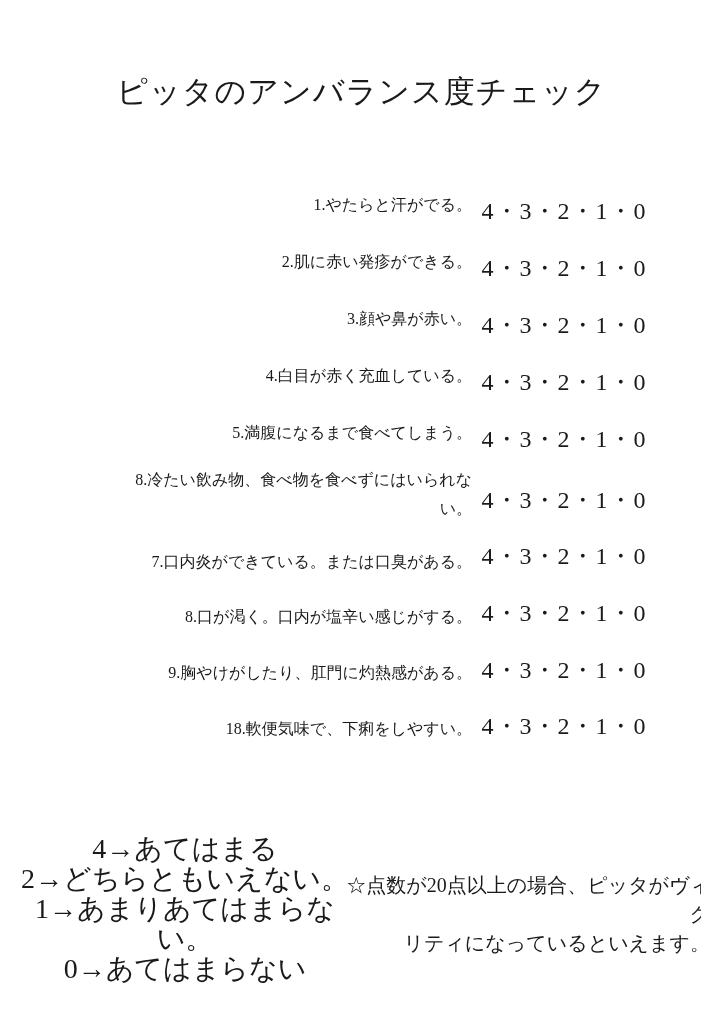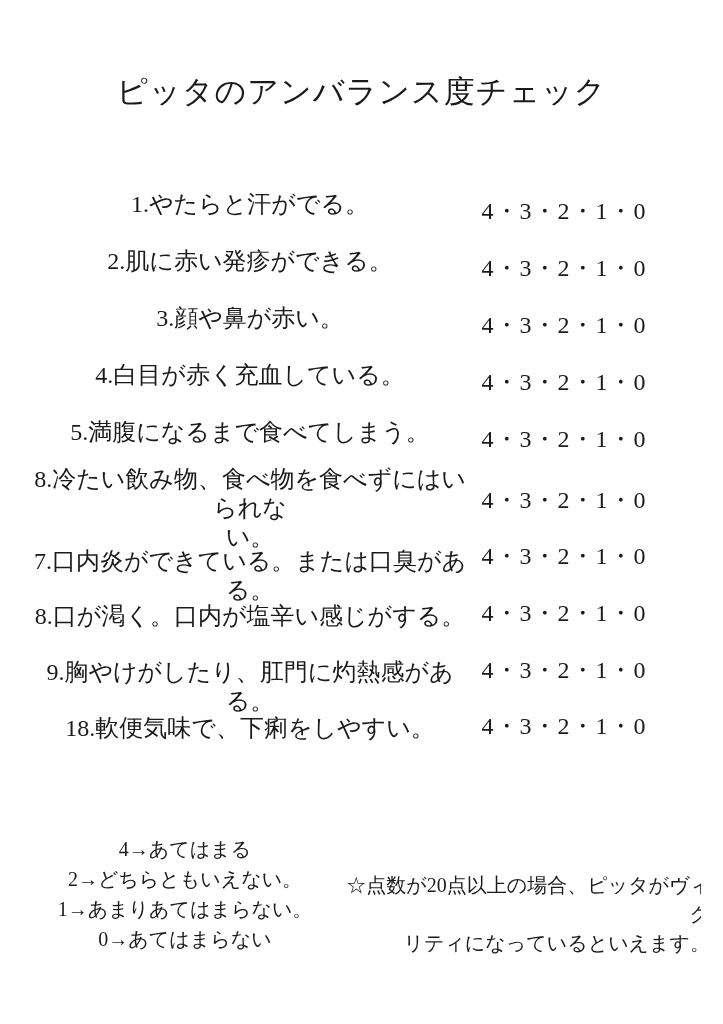--- a/index.html
+++ b/index.html
@@ -26,43 +26,43 @@
     text-align: center;
     font-size: 31px;
     font-weight: 400;
     line-height: 1.3;
     letter-spacing: 1px;
   }
   .q {
     position: absolute;
     left: 28px;
     width: 444px;
-    text-align: center;
-    font-size: 24px;
+    text-align: right;
+    font-size: 16px;
     line-height: 29px;
     font-weight: 400;
   }
   .s {
     position: absolute;
     left: 478px;
     width: 172px;
     text-align: center;
     font-size: 24px;
     line-height: 29px;
     font-weight: 400;
     letter-spacing: 1px;
     white-space: nowrap;
   }
   .legend {
     position: absolute;
     top: 794px;
     left: 20px;
     width: 330px;
     text-align: center;
-    font-size: 20px;
+    font-size: 28px;
     line-height: 30px;
   }
   .note {
     position: absolute;
     top: 831px;
     left: 330px;
     width: 380px;
     text-align: right;
     font-size: 20px;
     line-height: 29px;

